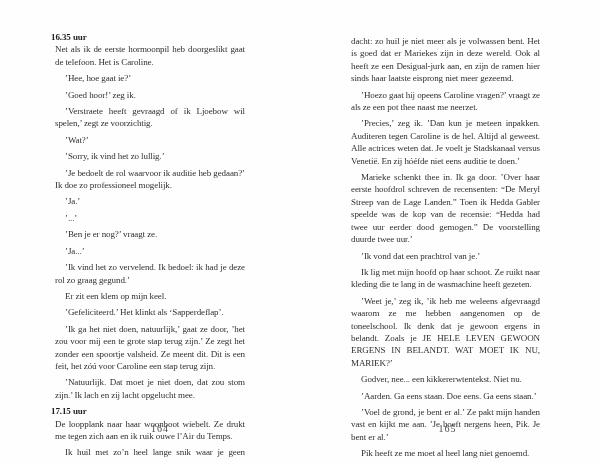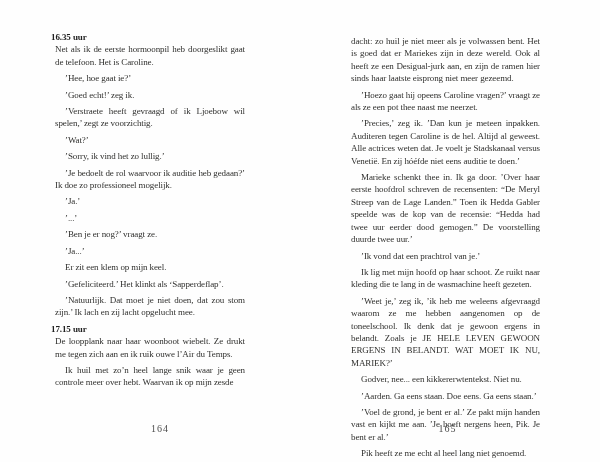--- a/index.html
+++ b/index.html
@@ -57,49 +57,51 @@
 </head>
 <body>
 
 <div class="spread">
 
   <div class="page left">
     <div class="text-block">
         <div class="heading">16.35 uur</div>
         <p class="para">Net als ik de eerste hormoonpil heb doorgeslikt gaat de telefoon. Het is Caroline.</p>
         <p class="para indent">’Hee, hoe gaat ie?’</p>
-        <p class="para indent">’Goed echt!’ zeg ik.</p>
+        <p class="para indent">’Goed hoor!’ zeg ik.</p>
         <p class="para indent">’Verstraete heeft gevraagd of ik Ljoebow wil spelen,’ zegt ze voorzichtig.</p>
         <p class="para indent">’Wat?’</p>
         <p class="para indent">’Sorry, ik vind het zo lullig.’</p>
         <p class="para indent">’Je bedoelt de rol waarvoor ik auditie heb gedaan?’ Ik doe zo professioneel mogelijk.</p>
         <p class="para indent">’Ja.’</p>
         <p class="para indent">’...’</p>
         <p class="para indent">’Ben je er nog?’ vraagt ze.</p>
         <p class="para indent">’Ja...’</p>
+        <p class="para indent">’Ik vind het zo vervelend. Ik bedoel: ik had je deze rol zo graag gegund.’</p>
         <p class="para indent">Er zit een klem op mijn keel.</p>
         <p class="para indent">’Gefeliciteerd.’ Het klinkt als ‘Sapperdeflap’.</p>
+        <p class="para indent">’Ik ga het niet doen, natuurlijk,’ gaat ze door, ’het zou voor mij een te grote stap terug zijn.’ Ze zegt het zonder een spoortje valsheid. Ze meent dit. Dit is een feit, het zóú voor Caroline een stap terug zijn.</p>
         <p class="para indent">’Natuurlijk. Dat moet je niet doen, dat zou stom zijn.’ Ik lach en zij lacht opgelucht mee.</p>
         <div class="heading">17.15 uur</div>
         <p class="para">De loopplank naar haar woonboot wiebelt. Ze drukt me tegen zich aan en ik ruik ouwe l’Air du Temps.</p>
         <p class="para indent">Ik huil met zo’n heel lange snik waar je geen controle meer over hebt. Waarvan ik op mijn zesde</p>
       </div>
     <div class="page-number">164</div>
   </div>
 
   <div class="page right">
     <div class="text-block">
         <p class="para">dacht: zo huil je niet meer als je volwassen bent. Het is goed dat er Mariekes zijn in deze wereld. Ook al heeft ze een Desigual-jurk aan, en zijn de ramen hier sinds haar laatste eisprong niet meer gezeemd.</p>
         <p class="para indent">’Hoezo gaat hij opeens Caroline vragen?’ vraagt ze als ze een pot thee naast me neerzet.</p>
         <p class="para indent">’Precies,’ zeg ik. ’Dan kun je meteen inpakken. Auditeren tegen Caroline is de hel. Altijd al geweest. Alle actrices weten dat. Je voelt je Stadskanaal versus Venetië. En zij hóéfde niet eens auditie te doen.’</p>
         <p class="para indent">Marieke schenkt thee in. Ik ga door. ’Over haar eerste hoofdrol schreven de recensenten: “De Meryl Streep van de Lage Landen.” Toen ik Hedda Gabler speelde was de kop van de recensie: “Hedda had twee uur eerder dood gemogen.” De voorstelling duurde twee uur.’</p>
         <p class="para indent">’Ik vond dat een prachtrol van je.’</p>
         <p class="para indent">Ik lig met mijn hoofd op haar schoot. Ze ruikt naar kleding die te lang in de wasmachine heeft gezeten.</p>
         <p class="para indent">’Weet je,’ zeg ik, ’ik heb me weleens afgevraagd waarom ze me hebben aangenomen op de toneelschool. Ik denk dat je gewoon ergens in belandt. Zoals je JE HELE LEVEN GEWOON ERGENS IN BELANDT. WAT MOET IK NU, MARIEK?’</p>
         <p class="para indent">Godver, nee... een kikkererwtentekst. Niet nu.</p>
         <p class="para indent">’Aarden. Ga eens staan. Doe eens. Ga eens staan.’</p>
         <p class="para indent">’Voel de grond, je bent er al.’ Ze pakt mijn handen vast en kijkt me aan. ’Je hoeft nergens heen, Pik. Je bent er al.’</p>
-        <p class="para indent">Pik heeft ze me echt al heel lang niet genoemd.</p>
+        <p class="para indent">Pik heeft ze me moet al heel lang niet genoemd.</p>
       </div>
     <div class="page-number">165</div>
   </div>
 
 </div>
 
 </body></html>

